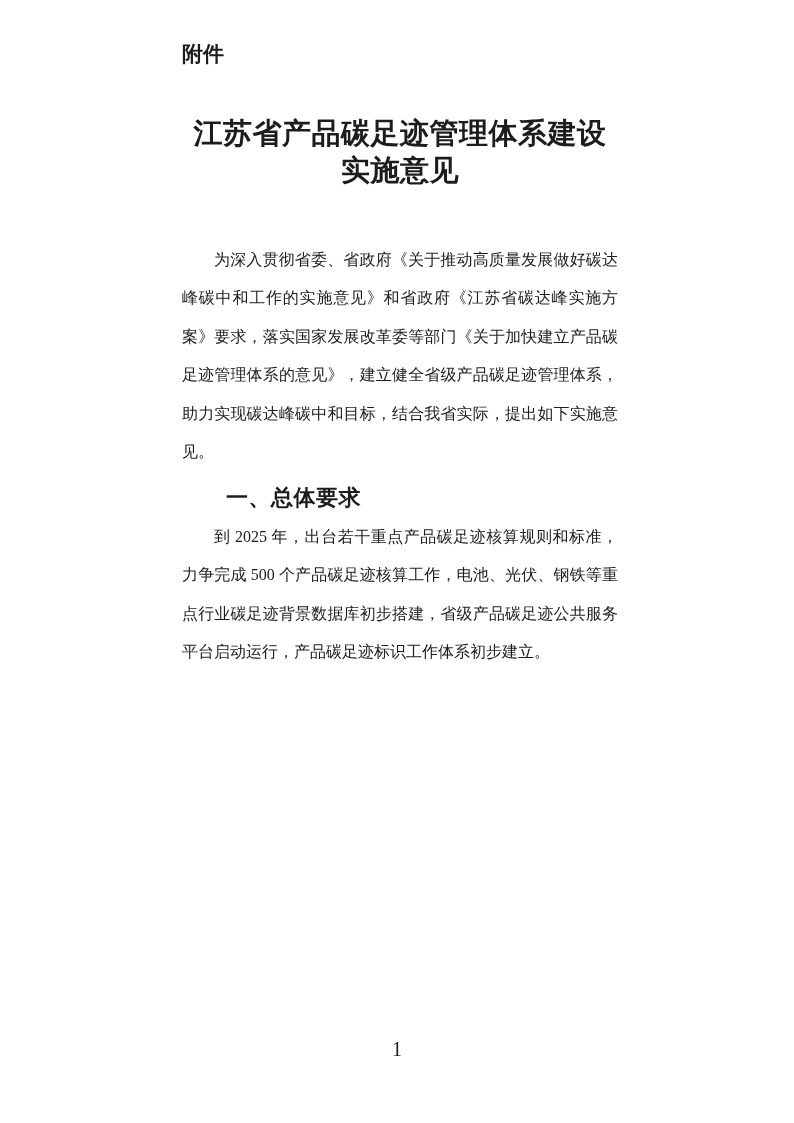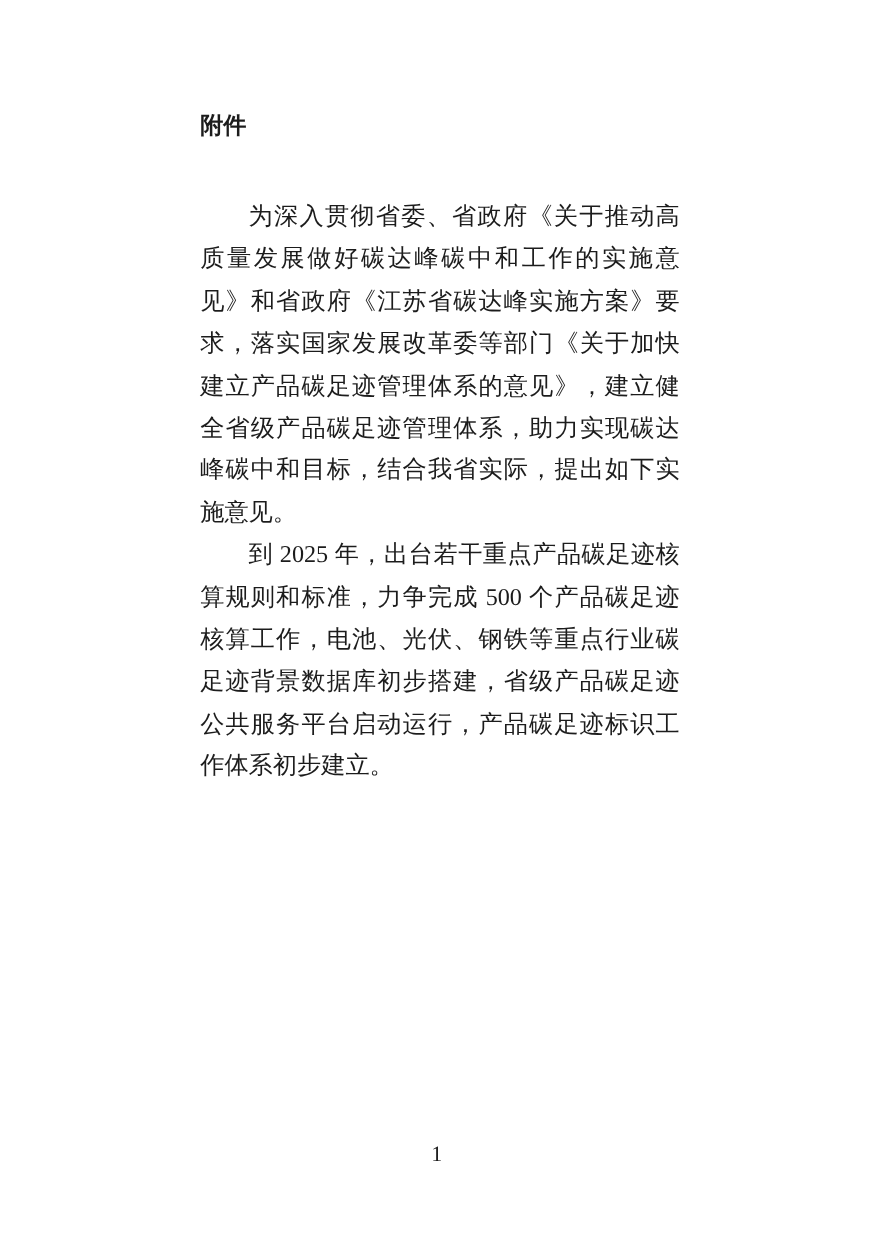--- a/index.html
+++ b/index.html
@@ -7,21 +7,21 @@
     padding: 0;
     background: #ffffff;
   }
   .doc-page {
     position: relative;
     width: 654px;
     height: 1123px;
     margin: 0 auto;
     background: #ffffff;
     box-sizing: border-box;
-    padding: 103px 106px 0 112px;
+    padding: 42px 106px 0 112px;
     color: #1c1c1c;
     font-family: "Liberation Serif", serif;
     overflow: hidden;
   }
   .attachment-label {
     font-family: "Liberation Sans", sans-serif;
     font-weight: bold;
     font-size: 21px;
     line-height: 23px;
   }
@@ -29,21 +29,21 @@
     margin: 50px 0 0 0;
     font-family: "Liberation Serif", serif;
     font-size: 29px;
     font-weight: bold;
     text-align: center;
     line-height: 37px;
     letter-spacing: 0.5px;
   }
   .body-paragraph {
     margin: 0;
-    font-size: 22px;
+    font-size: 16px;
     line-height: 38.4px;
     text-align: justify;
     text-justify: inter-ideograph;
     text-indent: 2em;
     letter-spacing: 0;
   }
   .body-paragraph.first {
     margin-top: 52px;
   }
   .section-heading {
@@ -67,22 +67,24 @@
     color: #1c1c1c;
   }
 </style>
 </head>
 <body>
 
 <div class="doc-page">
 
   <div class="attachment-label">附件</div>
 
+  <h1 class="doc-title">江苏省产品碳足迹管理体系建设实施意见</h1>
 
   <p class="body-paragraph first">为深入贯彻省委、省政府《关于推动高质量发展做好碳达峰碳中和工作的实施意见》和省政府《江苏省碳达峰实施方案》要求，落实国家发展改革委等部门《关于加快建立产品碳足迹管理体系的意见》，建立健全省级产品碳足迹管理体系，助力实现碳达峰碳中和目标，结合我省实际，提出如下实施意见。</p>
 
+  <h2 class="section-heading">一、总体要求</h2>
 
 
   <p class="body-paragraph">到 2025 年，出台若干重点产品碳足迹核算规则和标准，力争完成 500 个产品碳足迹核算工作，电池、光伏、钢铁等重点行业碳足迹背景数据库初步搭建，省级产品碳足迹公共服务平台启动运行，产品碳足迹标识工作体系初步建立。</p>
 
   <div class="page-number">1</div>
 
 </div>
 
 </body></html>

